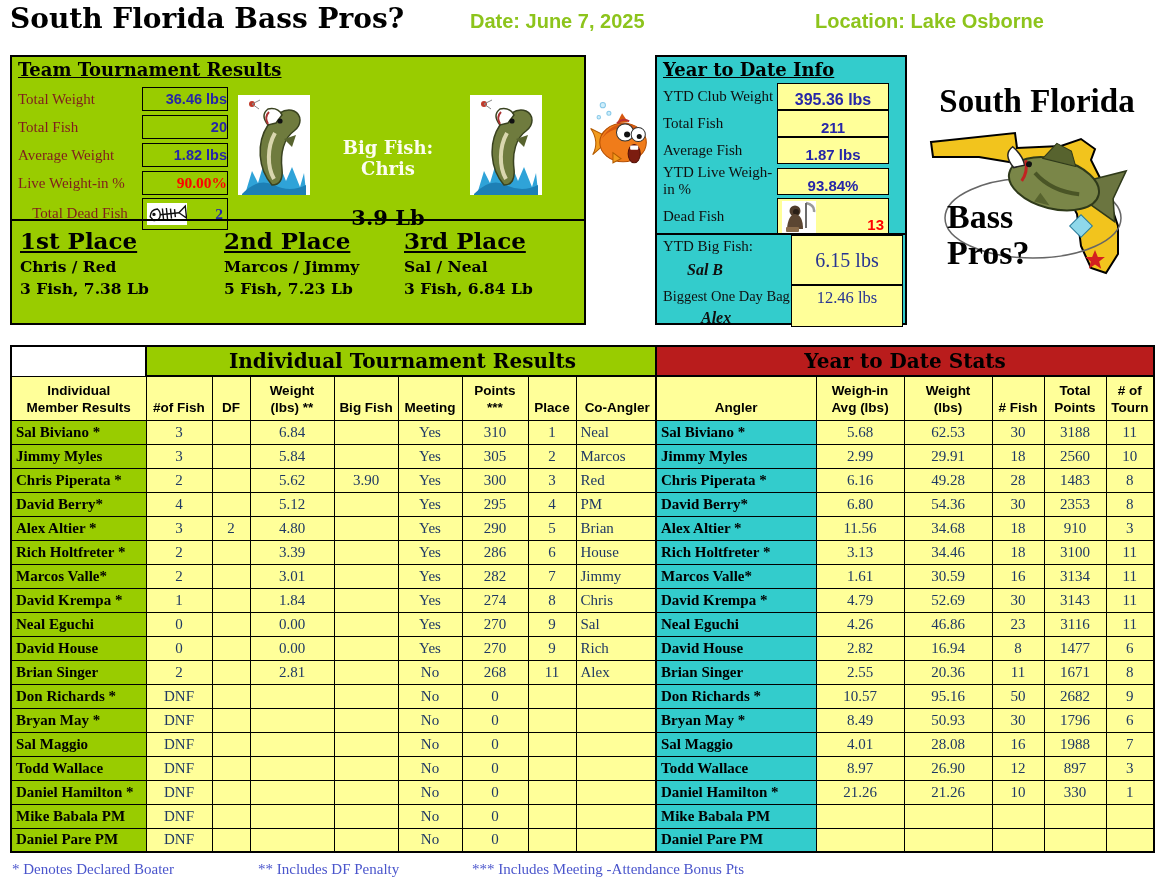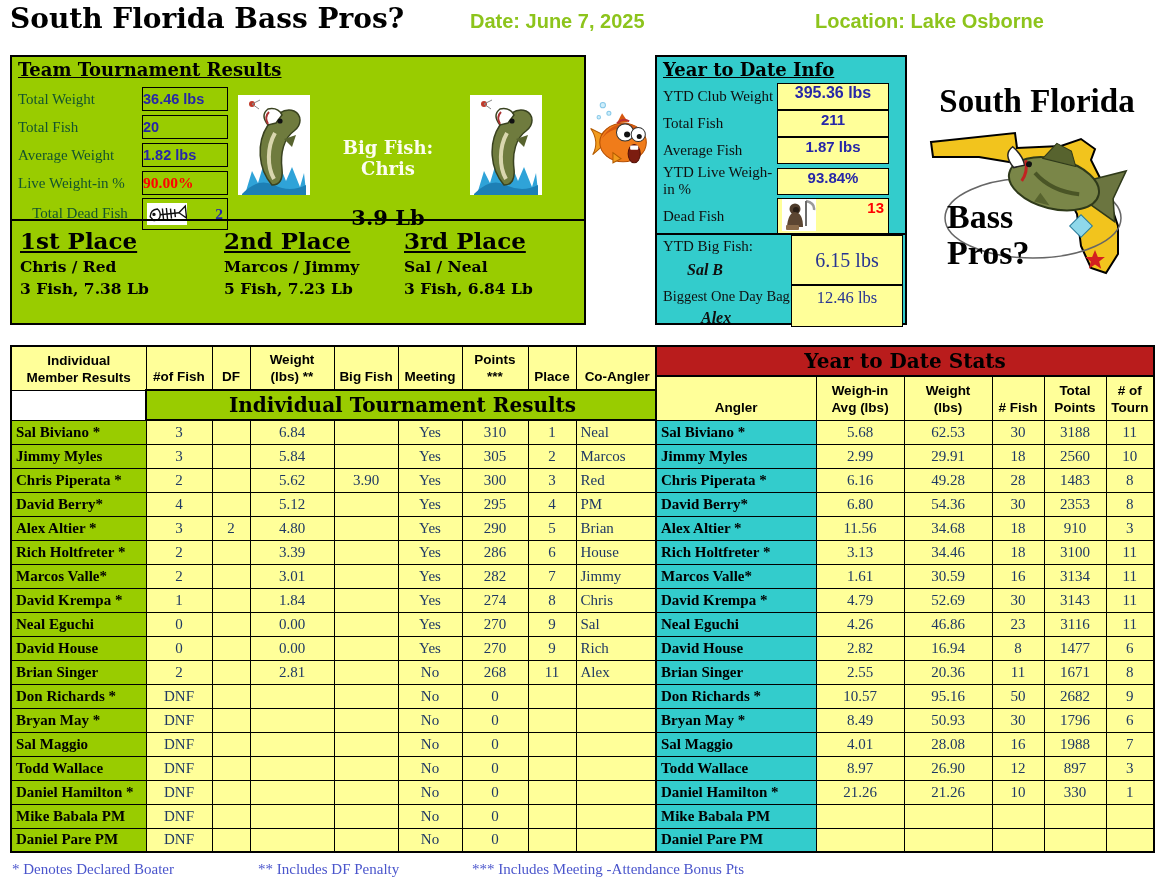--- a/index.html
+++ b/index.html
@@ -14,23 +14,23 @@
   .hdr-date{left:470px;} .hdr-loc{left:815px;}
 
   
   .team-panel{position:absolute;left:10px;top:55px;width:576px;height:270px;
               background:#99cc00;border:2.5px solid #000;box-sizing:border-box;}
   .panel-title{position:absolute;left:6px;top:2px;font-family:"DejaVu Serif",serif;
                font-weight:bold;font-size:18px;text-decoration:underline;color:#000;}
   .team-stats{position:absolute;left:6px;top:28px;width:216px;}
   .trow{display:flex;align-items:center;height:28px;}
   .trow.tall{height:33px;text-align:center;}
-  .tlabel{width:124px;font-size:15px;color:#14532d;}
+  .tlabel{width:124px;font-size:15px;color:#7f1d1d;}
   .tval{width:86px;height:24px;border:1.6px solid #000;display:flex;align-items:center;
-        justify-content:flex-start;font-family:"Liberation Sans",sans-serif;font-weight:bold;
+        justify-content:flex-end;font-family:"Liberation Sans",sans-serif;font-weight:bold;
         font-size:14.5px;color:#2626a8;box-sizing:border-box;}
   .tval.serif-val{font-family:"Liberation Serif",serif;font-size:15.5px;font-weight:bold;}
   .tval.with-icon{justify-content:space-between;padding:0 4px;height:32px;}
   .vicon{display:inline-flex;background:#fff;}
   .bass-img{position:absolute;top:38px;width:72px;height:100px;}
   .bass-left{left:226px;} .bass-right{left:458px;}
   .bigfish-block{position:absolute;left:300px;top:80px;width:152px;text-align:center;
                  font-family:"DejaVu Serif",serif;font-weight:bold;}
   .bigfish-label,.bigfish-name{font-size:18px;color:#fdfdf0;}
   .bigfish-weight{margin-top:26px;font-size:21px;color:#000;}
@@ -41,21 +41,21 @@
 
   
   .shock-fish{position:absolute;left:586px;top:92px;width:64px;height:86px;}
 
   
   .ytd-panel{position:absolute;left:655px;top:55px;width:252px;height:270px;
              background:#33cccc;border:2.5px solid #000;box-sizing:border-box;}
   .ytd-stats{position:absolute;left:0;top:26px;width:100%;}
   .yrow{display:flex;align-items:center;}
   .ylabel{width:120px;padding-left:6px;font-size:15px;color:#101010;box-sizing:border-box;}
-  .yval{width:112px;border:1.6px solid #000;background:#ffff99;display:flex;align-items:flex-start;
+  .yval{width:112px;border:1.6px solid #000;background:#ffff99;display:flex;align-items:flex-end;
         justify-content:center;font-family:"Liberation Sans",sans-serif;font-weight:bold;
         font-size:15px;color:#2626a8;box-sizing:border-box;height:27px;}
   .yval.big{font-size:16px;}
   .yval.with-icon{justify-content:space-between;padding:0 4px;height:36px;}
   .ytd-bottom{position:absolute;left:0;right:0;top:176px;bottom:0;border-top:2px solid #000;}
   .ybf-label{position:absolute;left:6px;top:3px;font-size:15px;color:#101010;}
   .ybf-angler{position:absolute;left:30px;top:26px;font-size:16px;font-weight:bold;
               font-style:italic;color:#101010;}
   .ybf-val{position:absolute;left:134px;top:0;width:112px;height:50px;border:1.6px solid #000;
            background:#ffff99;display:flex;align-items:center;justify-content:center;
@@ -301,35 +301,35 @@
         <col style="width:66px">
         <col style="width:38px">
         <col style="width:84px">
         <col style="width:64px">
         <col style="width:64px">
         <col style="width:66px">
         <col style="width:48px">
         <col style="width:83px">
       </colgroup>
     <thead>
+      <tr>
+        <th class="title-spacer"></th>
+        <th class="tbl-title" colspan="8">Individual Tournament Results</th>
+      </tr>
       <tr id="left-headers">
           <th class="colhdr">Individual<br>Member Results</th>
           <th class="colhdr">#of Fish</th>
           <th class="colhdr">DF</th>
           <th class="colhdr">Weight<br>(lbs)  **</th>
           <th class="colhdr">Big Fish</th>
           <th class="colhdr">Meeting</th>
           <th class="colhdr">Points<br>***</th>
           <th class="colhdr">Place</th>
           <th class="colhdr">Co-Angler</th>
         </tr>
-      <tr>
-        <th class="title-spacer"></th>
-        <th class="tbl-title" colspan="8">Individual Tournament Results</th>
-      </tr>
     </thead>
     <tbody id="left-body">
         <tr>
           <td class="cell name">Sal Biviano *</td>
           <td class="cell">3</td>
           <td class="cell"></td>
           <td class="cell">6.84</td>
           <td class="cell"></td>
           <td class="cell">Yes</td>
           <td class="cell">310</td>

